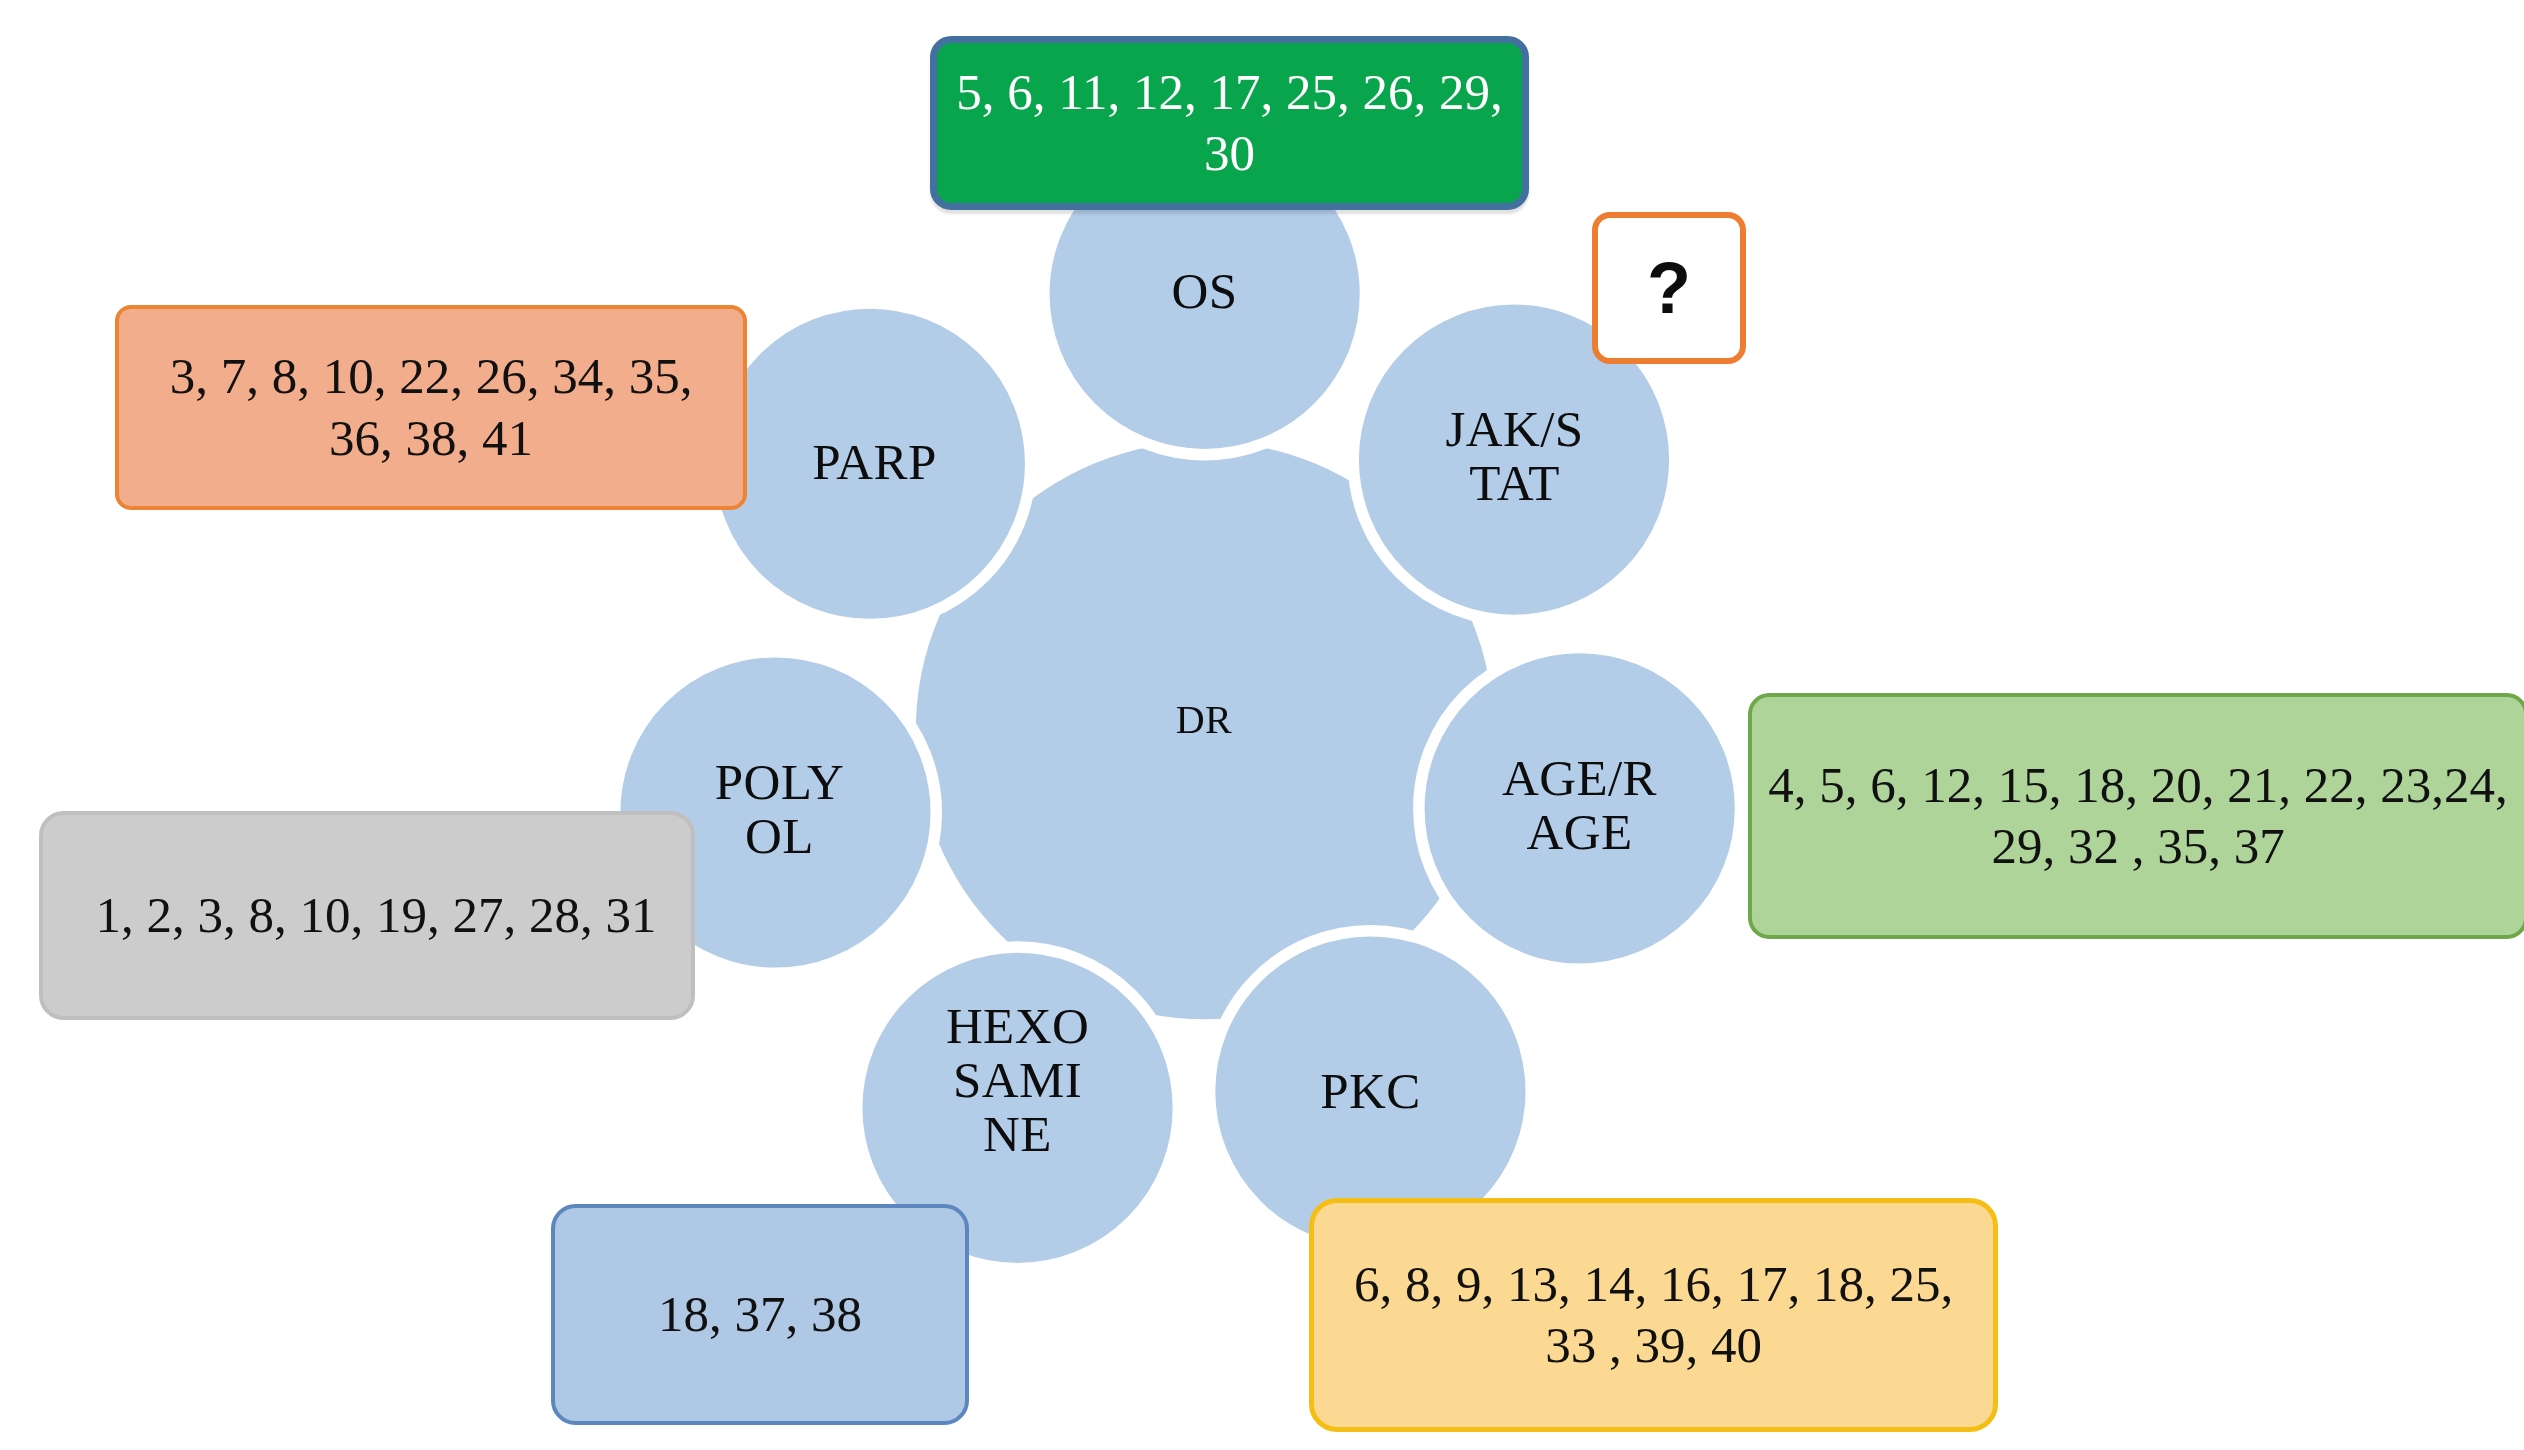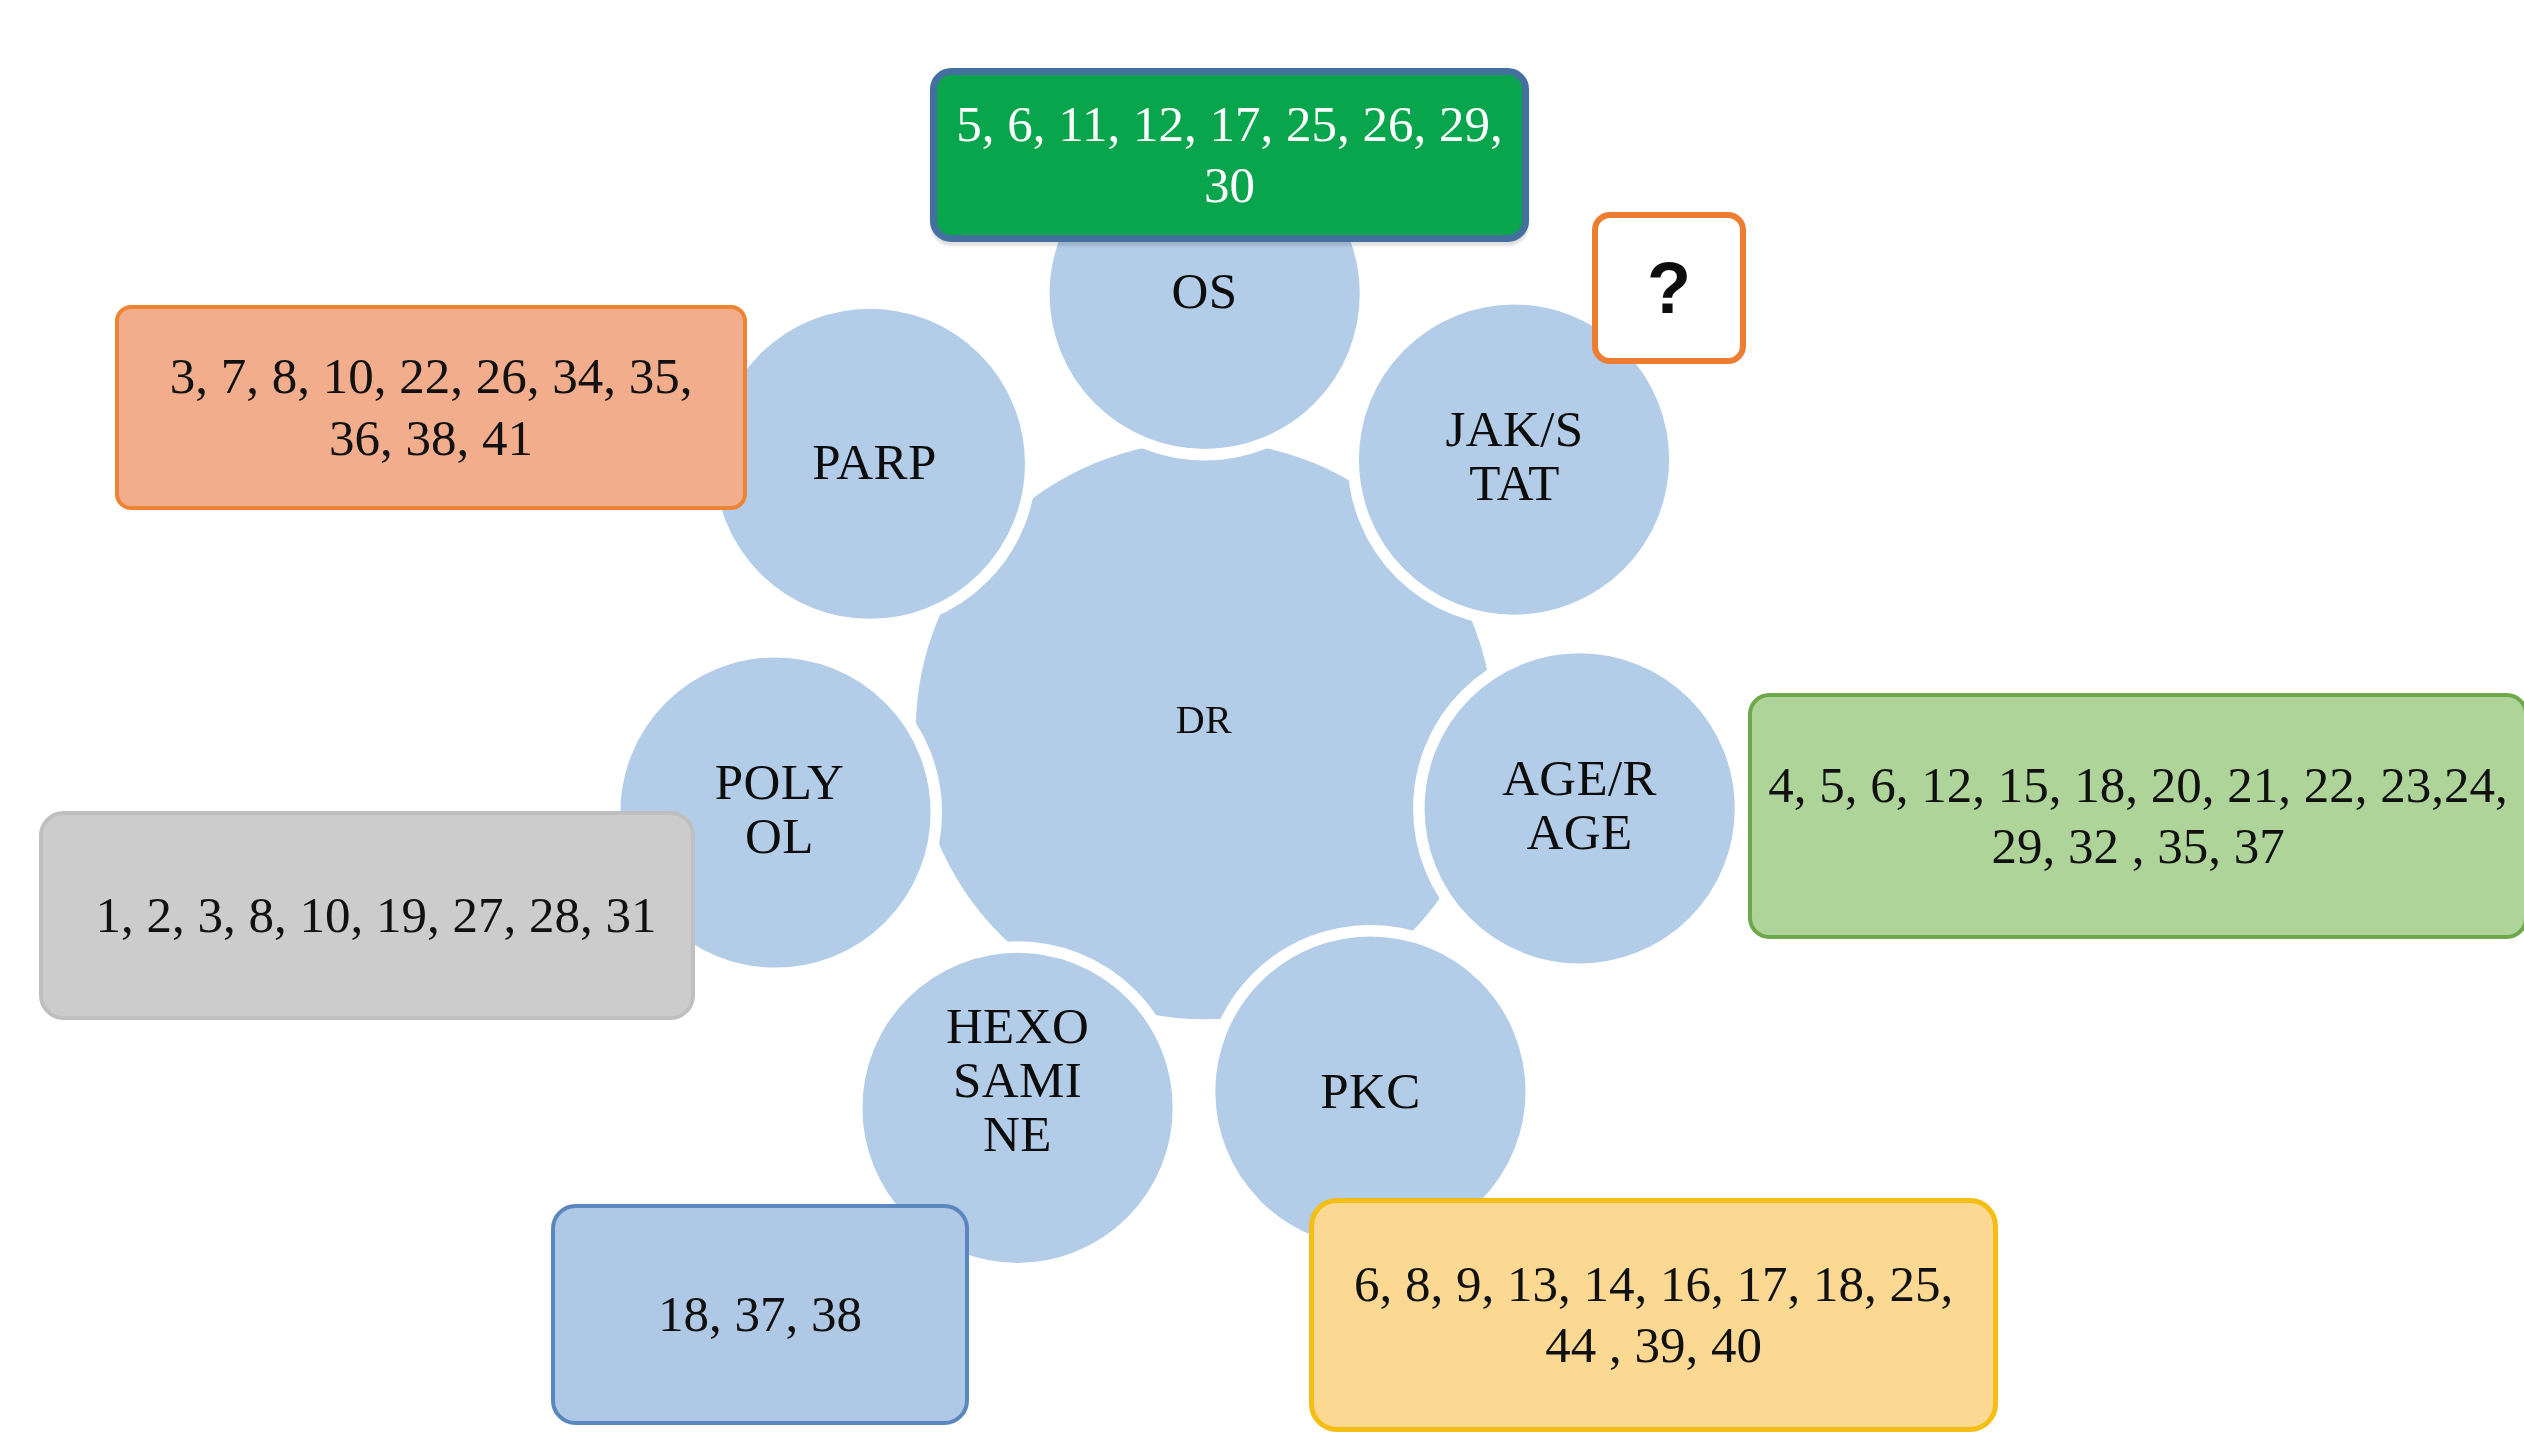--- a/index.html
+++ b/index.html
@@ -53,21 +53,20 @@
     border-radius: 24.6px;
     padding: 6.6px 13px;
   }
 
   .c-green {
     background: #08A54C;
     border: 7.4px solid #44709F;
     color: #ffffff;
     border-radius: 21.3px;
     box-shadow: 0 3.3px 2.5px rgba(0,0,0,0.12);
-    margin-top: 32px;
   }
   .c-orange {
     background: #F2AE8C;
     border: 4.9px solid #EC8434;
     color: #111111;
     border-radius: 16px;
   }
   .c-grey {
     background: #CCCCCC;
     border: 4.9px solid #BFBFBF;
@@ -161,18 +160,18 @@
   <div class="callout c-green" style="left:930px; top:36px; width:599px; height:174px;">5,  6, 11, 12, 17, 25, 26,  29, 30</div>
 
   <div class="callout c-orange" style="left:115px; top:305px; width:632px; height:205px;">3, 7, 8, 10, 22, 26, 34, 35, 36, 38, 41</div>
 
   <div class="callout c-grey" style="left:39px; top:811px; width:656px; height:209px;">1, 2, 3, 8, 10, 19, 27, 28, 31</div>
 
   <div class="callout c-lgreen" style="left:1748px; top:693px; width:780px; height:246px;">4, 5, 6, 12, 15, 18, 20, 21, 22, 23,24, 29, 32 , 35, 37</div>
 
   <div class="callout c-blue" style="left:551px; top:1204px; width:418px; height:221px;">18, 37, 38</div>
 
-  <div class="callout c-yellow" style="left:1309px; top:1198px; width:689px; height:234px;">6, 8, 9, 13, 14, 16, 17, 18, 25, 44 , 39, 40</div>
+  <div class="callout c-yellow" style="left:1309px; top:1198px; width:689px; height:234px;">6, 8, 9, 13, 14, 16, 17, 18, 25, 33 , 39, 40</div>
 
   <div class="callout c-question" style="left:1592px; top:212px; width:154px; height:152px;">?</div>
 
 </div>
 
 
 </body></html>

